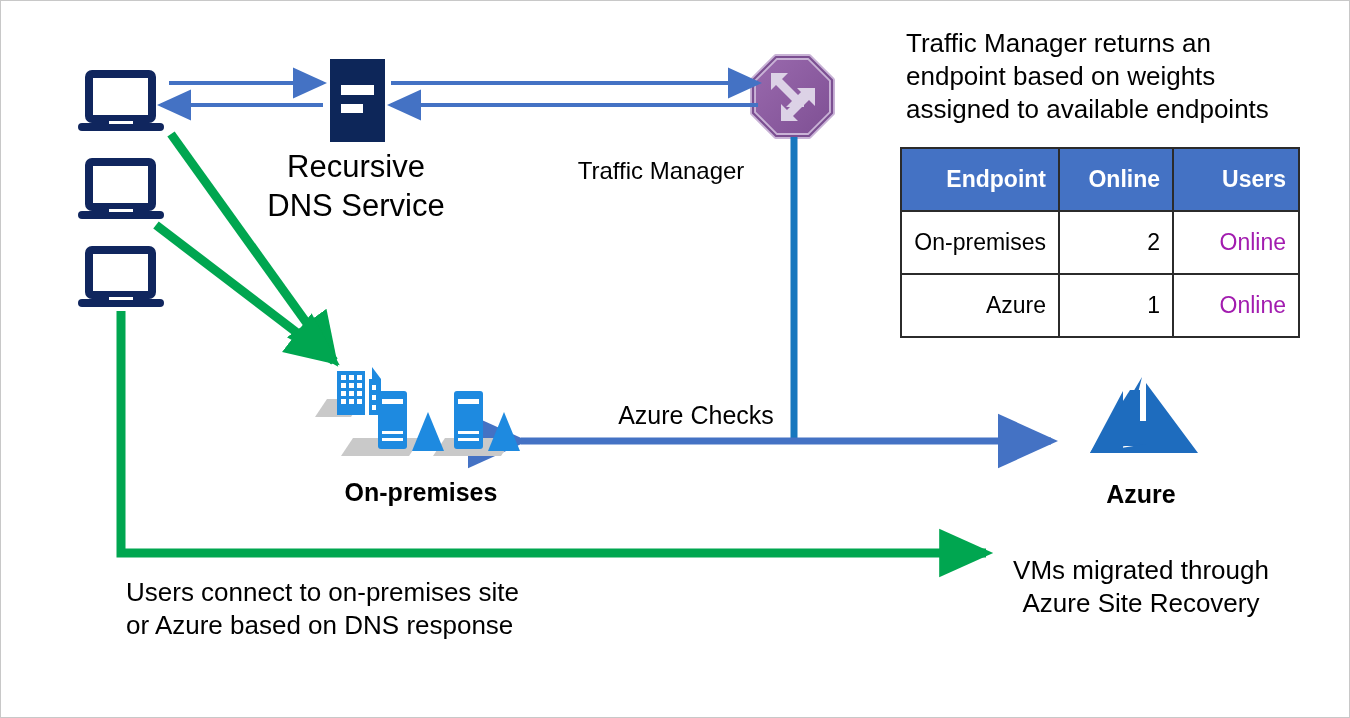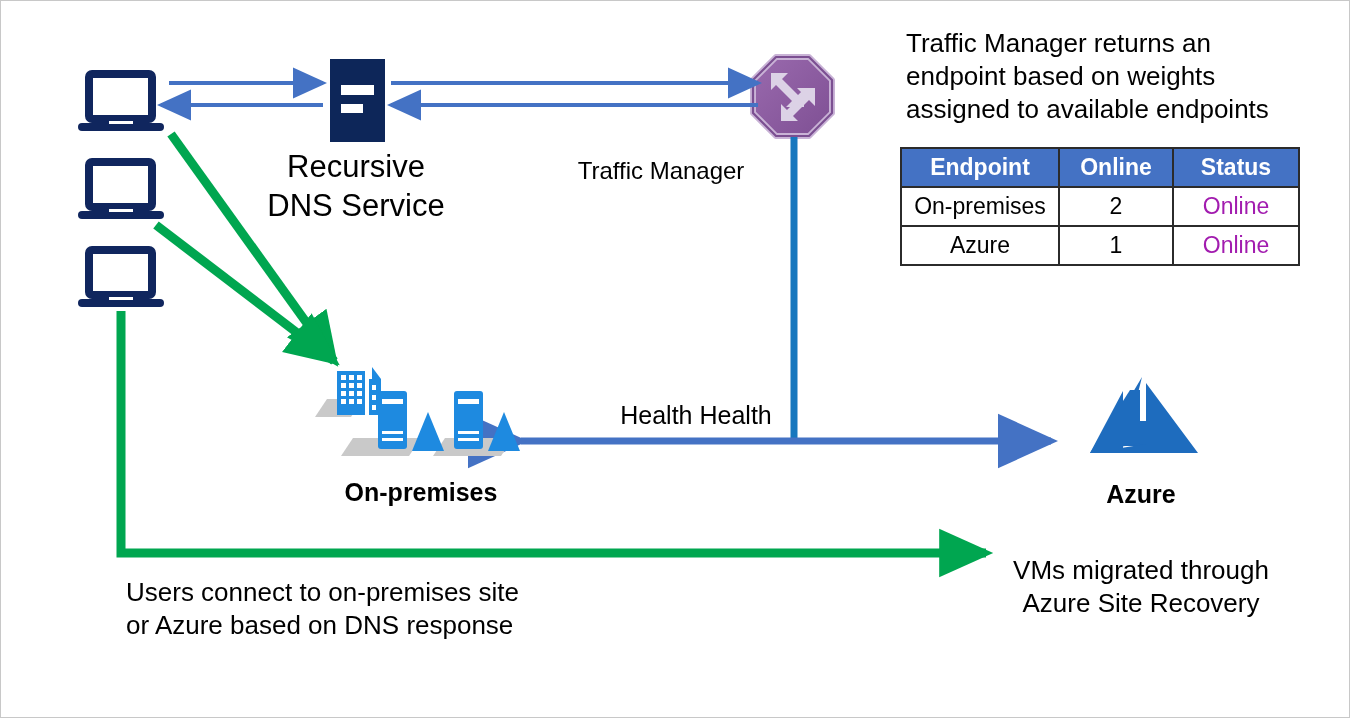--- a/index.html
+++ b/index.html
@@ -100,22 +100,22 @@
     position: absolute;
     left: 899px;
     top: 146px;
     border-collapse: collapse;
     background: #ffffff;
     font-size: 23px;
   }
   #endpoint-table th,
   #endpoint-table td {
     border: 2px solid #2b2b2b;
-    padding: 5px 12px;
-    text-align: center;
+    padding: 17px 12px;
+    text-align: right;
     font-weight: normal;
     height: 34px;
     box-sizing: border-box;
   }
   #endpoint-table thead th {
     background: #4472c4;
     color: #ffffff;
     font-weight: bold;
     border-color: #2b2b2b;
   }
@@ -252,36 +252,36 @@
 endpoint based on weights
 assigned to available endpoints</div>
 
   <div class="lbl" id="dns-caption" style="white-space: pre-line;">Recursive
 DNS Service</div>
 
   <div class="lbl" id="tm-caption">Traffic Manager</div>
 
   <div class="lbl" id="onprem-caption">On-premises</div>
 
-  <div class="lbl" id="health-label">Health Health</div>
+  <div class="lbl" id="health-label">Azure Checks</div>
 
   <div class="lbl" id="azure-caption">Azure</div>
 
   <div class="lbl" id="azure-desc" style="white-space: pre-line; margin-top: 40px;">VMs migrated through
 Azure Site Recovery</div>
 
   <div class="lbl" id="users-note" style="white-space: pre-line;">Users connect to on-premises site
 or Azure based on DNS response</div>
 
   <table id="endpoint-table">
     <thead>
       <tr>
         <th class="col-endpoint">Endpoint</th>
         <th class="col-weight">Online</th>
-        <th class="col-status">Status</th>
+        <th class="col-status">Users</th>
       </tr>
     </thead>
     <tbody>
       <tr>
         <td class="col-endpoint">On-premises</td>
         <td class="col-weight">2</td>
         <td class="col-status status-online">Online</td>
       </tr>
       <tr>
         <td class="col-endpoint">Azure</td>

